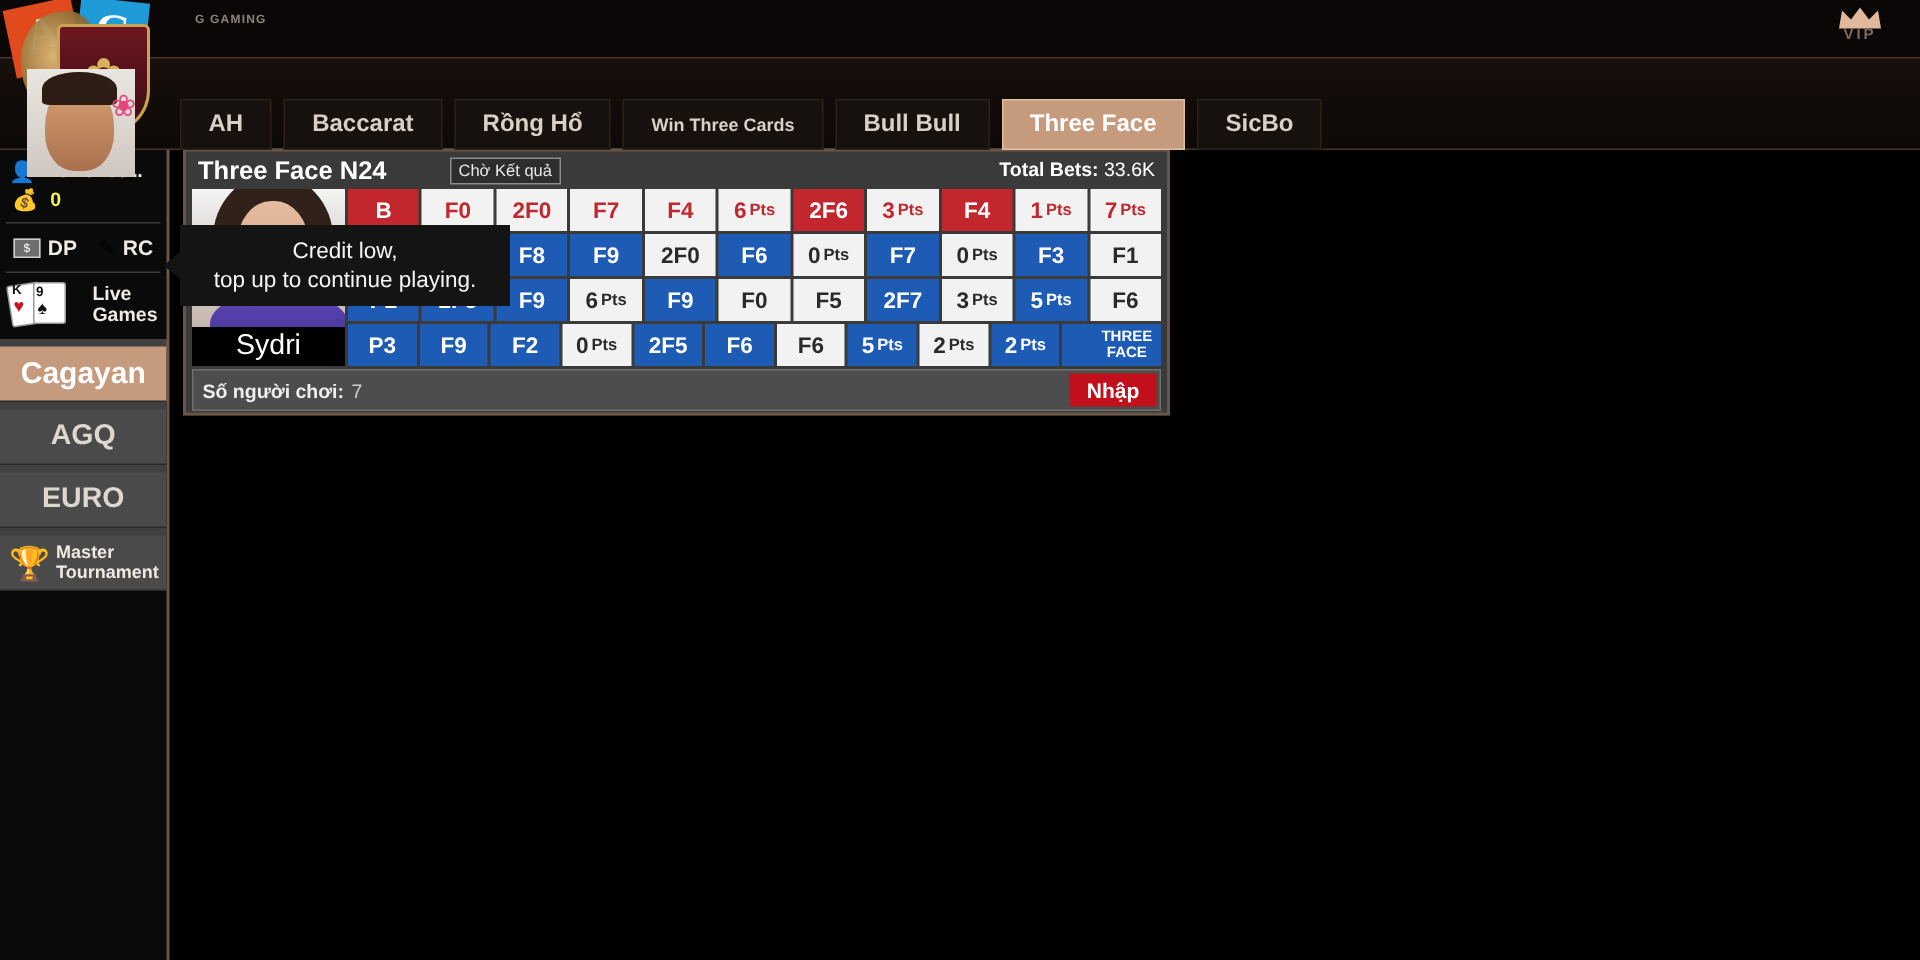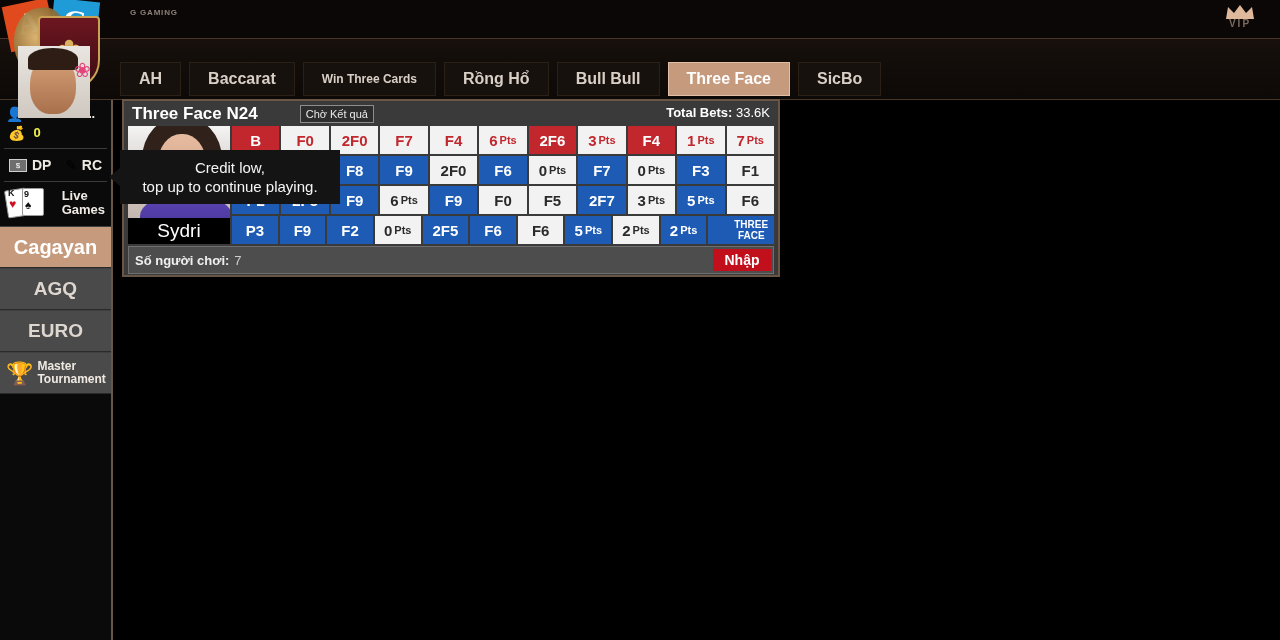--- a/index.html
+++ b/index.html
@@ -105,21 +105,21 @@
     position:absolute; left:10px; top:2px; width:50px; height:22px;
     background:#2d1d14; border-radius:50% 50% 10% 10%;
   }
   .flowers {
     position:absolute; left:74px; top:58px; font-size:20px; color:#e4467c;
   }
 
   
   .navtabs {
     position: absolute; left: 120px; top: 57px; height: 43px;
-    display: flex; align-items: center; gap: 0px; z-index: 4;
+    display: flex; align-items: flex-end; gap: 0px; z-index: 4;
   }
   .tab {
     height: 34px; display: flex; align-items: center; justify-content: center;
     color: #d8cfc6; font-size: 16px; font-weight: bold;
     background: #17110d;
     border: 1px solid #2b2016;
     padding: 0 18px; margin-right: 8px;
     white-space: nowrap; cursor: pointer;
   }
   .tab.small { font-size: 12px; }
@@ -166,21 +166,21 @@
   .cards-ico .c2 { left:16px; top:0px; }
   .cards-ico .k { position:absolute; left:2px; top:0px; font-size:9px; color:#111; font-weight:bold;}
   .cards-ico .h { position:absolute; left:3px; top:9px; font-size:12px; color:#cc1122; }
   .cards-ico .n9{ position:absolute; left:18px; top:1px; font-size:9px; color:#111; font-weight:bold;}
   .cards-ico .s { position:absolute; left:19px; top:10px; font-size:12px; color:#111;}
   .live-lbl { color:#f0ebe5; font-size:13px; font-weight:bold; line-height:14px; }
 
   .side-btn {
     height: 42px; display:flex; align-items:center; justify-content:center;
     font-size: 19px; font-weight: bold; color:#ded7cf;
-    background:#4a4a4a; border-top:1px solid #404040; border-bottom:1px solid #2a2a2a;
+    background:#4a4a4a; border-top:5px solid #404040; border-bottom:1px solid #2a2a2a;
     cursor:pointer;
   }
   .side-btn.active { background:#c69a7d; color:#fff; font-size:20px; }
   .side-btn.tourn { justify-content:flex-start; gap:4px; padding-left:6px; font-size:12px; line-height:13px; }
   .trophy { font-size:22px; color:#e0b337; }
   .tourn-lbl { color:#efe9e2; font-size:12px; font-weight:bold; line-height:13px; }
 
   
   .panel {
     position:absolute; left:122px; top:99px; width:658px; height:178px;
@@ -308,25 +308,25 @@
     <div class="flowers">❀</div>
   </div>
 
   <div class="navtabs">
     <div class="tab">
         <span>AH</span>
       </div>
     <div class="tab">
         <span>Baccarat</span>
       </div>
+    <div class="tab">
+        <span>Rồng Hổ</span>
+      </div>
     <div class="tab small">
         <span>Win Three Cards</span>
-      </div>
-    <div class="tab">
-        <span>Rồng Hổ</span>
       </div>
     <div class="tab">
         <span>Bull Bull</span>
       </div>
     <div class="tab active">
         <span>Three Face</span>
       </div>
     <div class="tab">
         <span>SicBo</span>
       </div>

